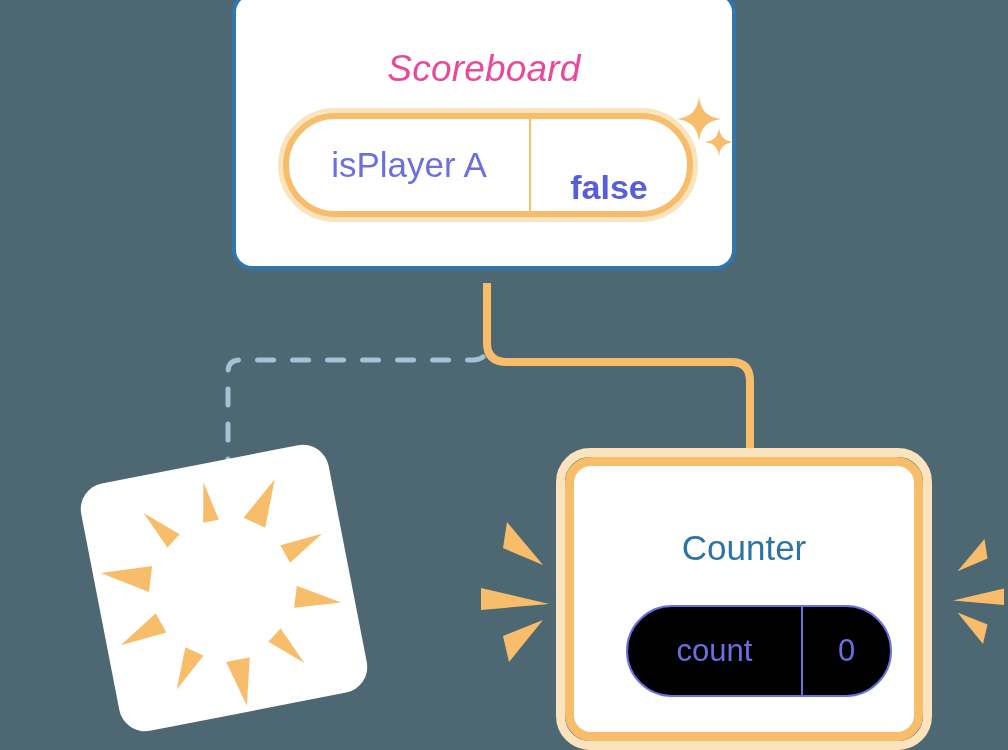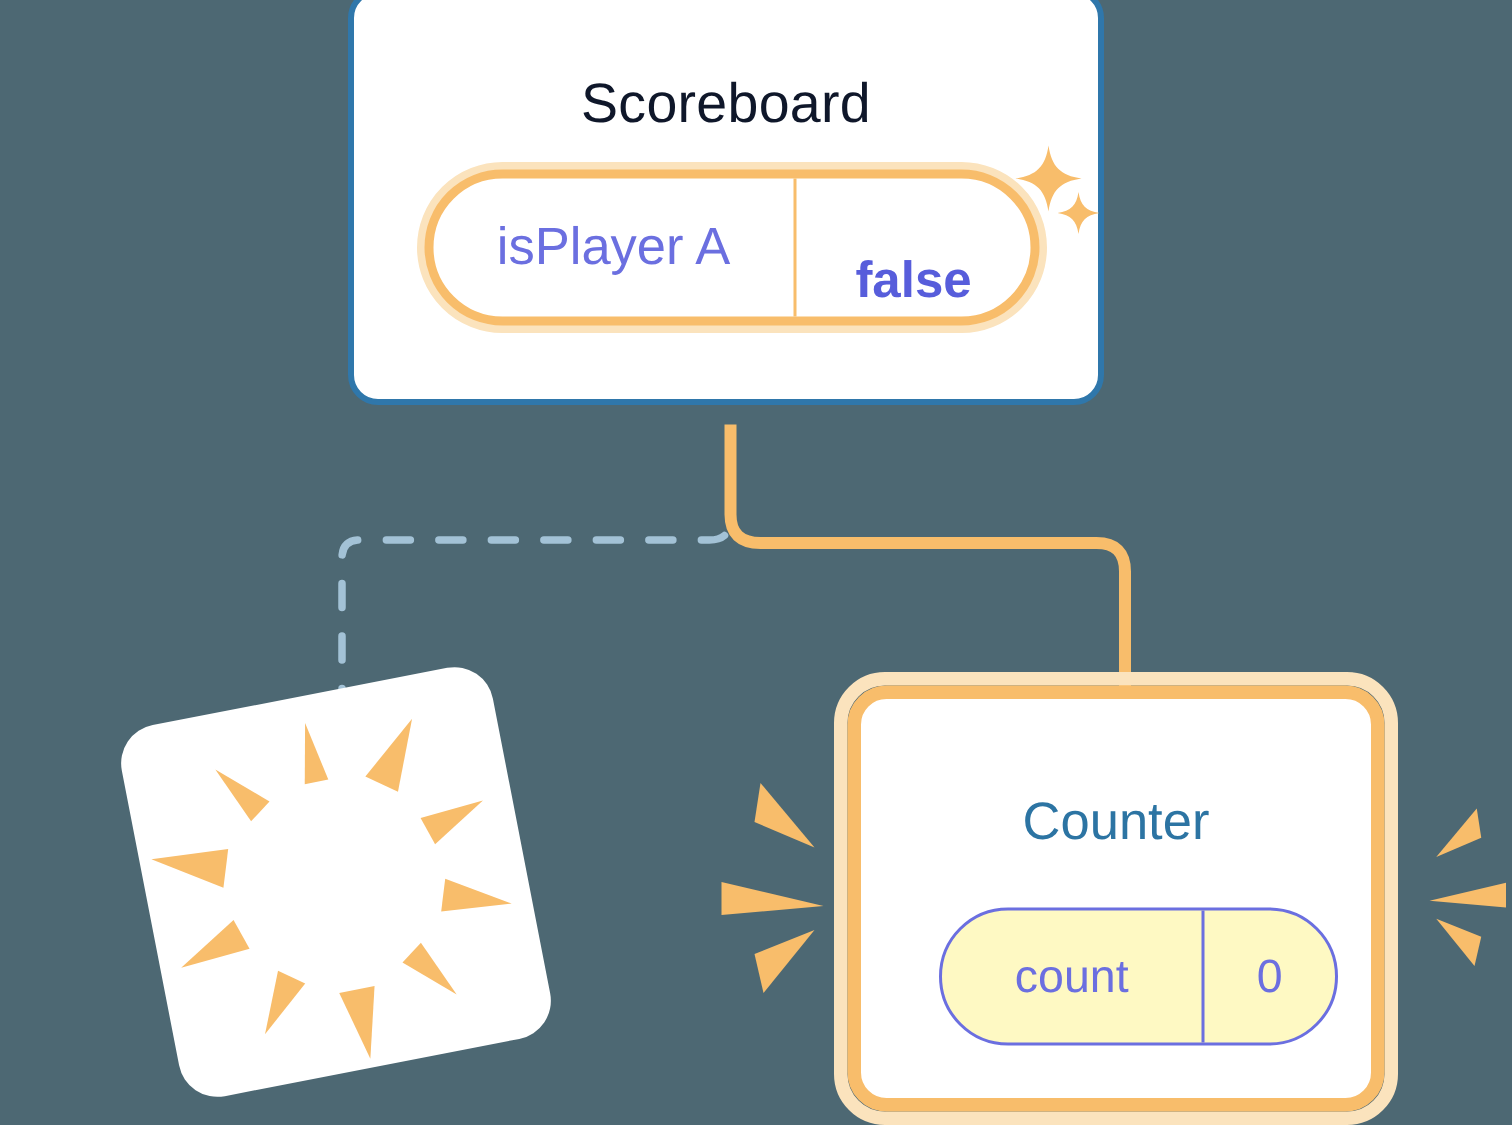--- a/index.html
+++ b/index.html
@@ -33,23 +33,24 @@
     border: 4px solid #2f77ab;
     border-radius: 20px;
     box-sizing: border-box;
     z-index: 4;
   }
   .scoreboard-title {
     position: absolute;
     left: 0; right: 0;
     top: 52px;
     text-align: center;
-    color: #0f172a;
+    color: #ec4899;
     font-size: 37px;
     letter-spacing: 0.2px;
+    font-style: italic;
   }
 
   
   .sb-pill-wrap {
     position: absolute;
     left: 42px;
     top: 112px;
     width: 420px;
     height: 114px;
   }
@@ -132,21 +133,21 @@
   }
   .ct-pill {
     position: absolute;
     left: 52px;
     top: 139px;
     width: 266px;
     height: 92px;
     border: 2px solid #6b6fe0;
     border-radius: 48px;
     box-sizing: border-box;
-    background: #fef9c3;
+    background: #000000;
     display: flex;
     align-items: stretch;
   }
   .ct-pill-key {
     flex: 0 0 175px;
     display: flex;
     align-items: center;
     justify-content: center;
     color: #6b6fe0;
     font-size: 31px;

